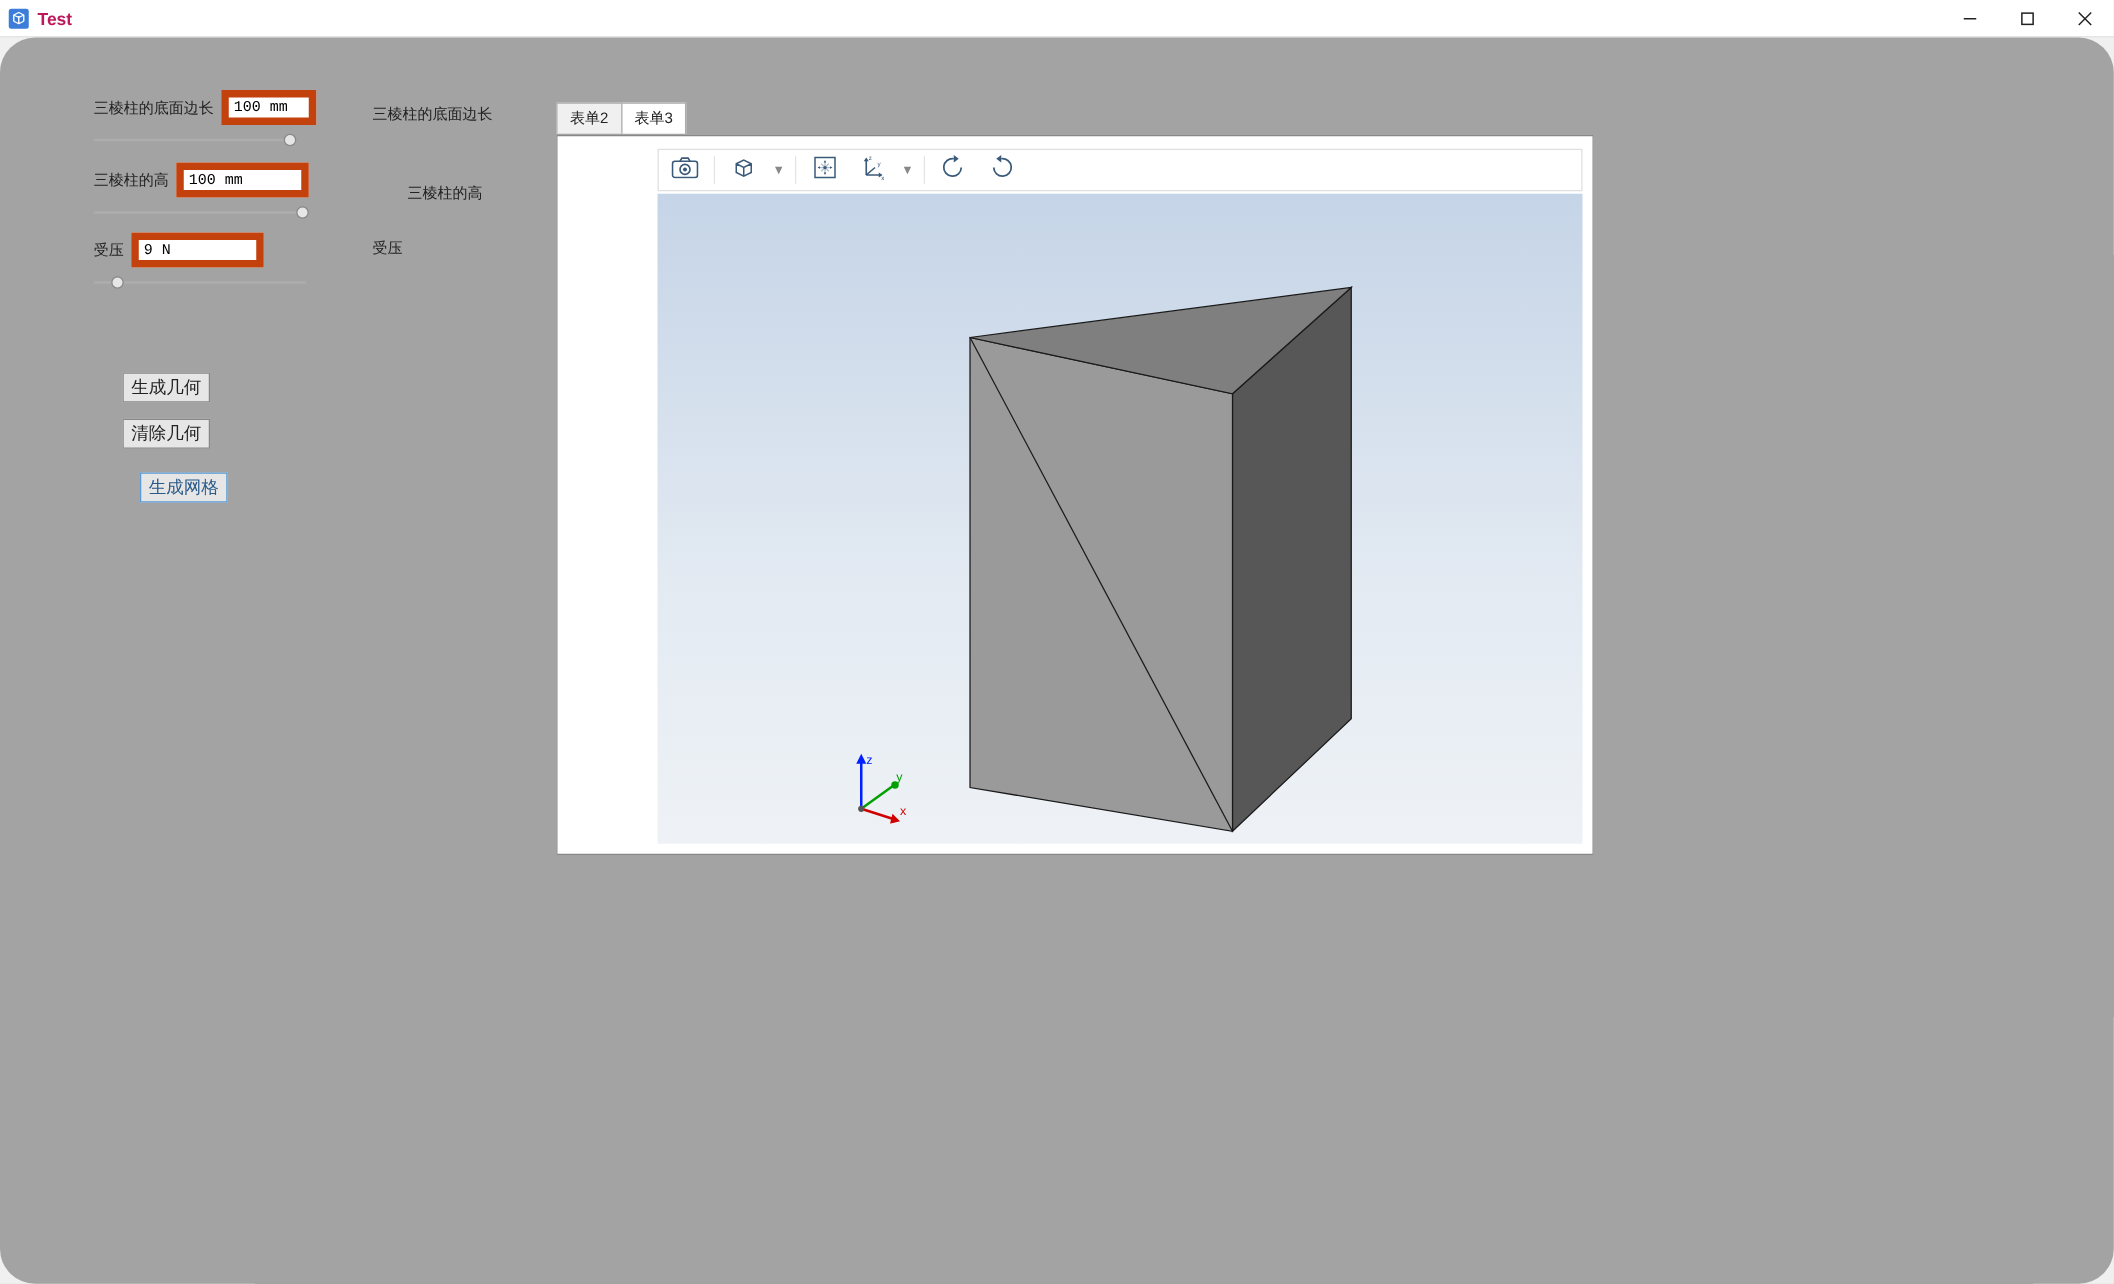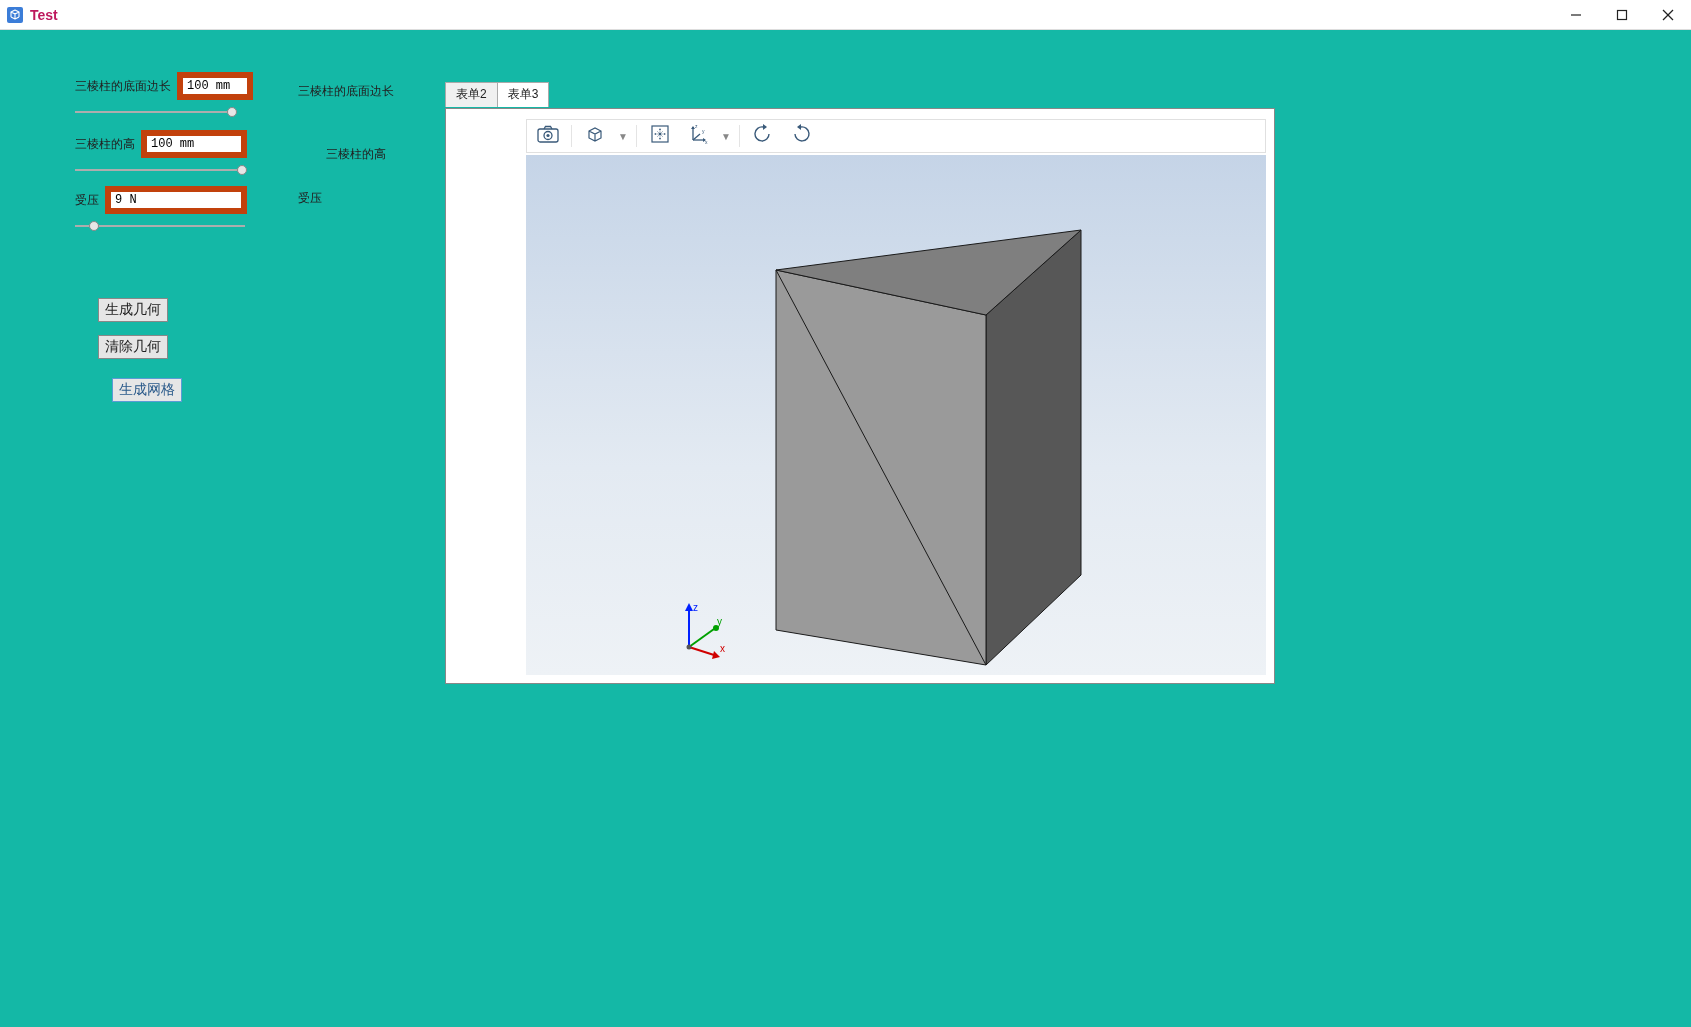--- a/index.html
+++ b/index.html
@@ -20,21 +20,22 @@
   .app-title { font-size: 14px; font-weight: 700; color: #be185d; }
   .win-controls { display: flex; height: 100%; }
   .win-btn {
     width: 46px; height: 30px;
     display: flex; align-items: center; justify-content: center;
     font-size: 14px; cursor: default;
   }
 
   .client {
     position: absolute; top: 30px; left: 0; right: 0; bottom: 0;
-    background: #14b8a6;
+    background: #a3a3a3;
+    border-radius: 28px;
   }
 
   
   .param-block {
     position: absolute;
     display: flex; flex-direction: column;
   }
   .param-row {
     display: flex; align-items: center; gap: 6px; font-size: 12px; color: #222;
   }
@@ -58,21 +59,21 @@
   .pb1 input { width: 76px; }
   .pb1 .slider-track { width: 160px; }
   .pb1 .slider-thumb { left: 152px; }
 
   .pb2 { top: 100px; left: 75px; width: 180px; }
   .pb2 input { width: 106px; }
   .pb2 .slider-track { width: 168px; }
   .pb2 .slider-thumb { left: 162px; }
 
   .pb3 { top: 156px; left: 75px; width: 180px; }
-  .pb3 input { width: 142px; }
+  .pb3 input { width: 106px; }
   .pb3 .slider-track { width: 170px; }
   .pb3 .slider-thumb { left: 14px; }
 
   .right-label { position: absolute; font-size: 12px; color: #222; }
   .rl1 { top: 53px; left: 298px; }
   .rl2 { top: 116px; left: 326px; }
   .rl3 { top: 160px; left: 298px; }
 
   
   .win-button {

